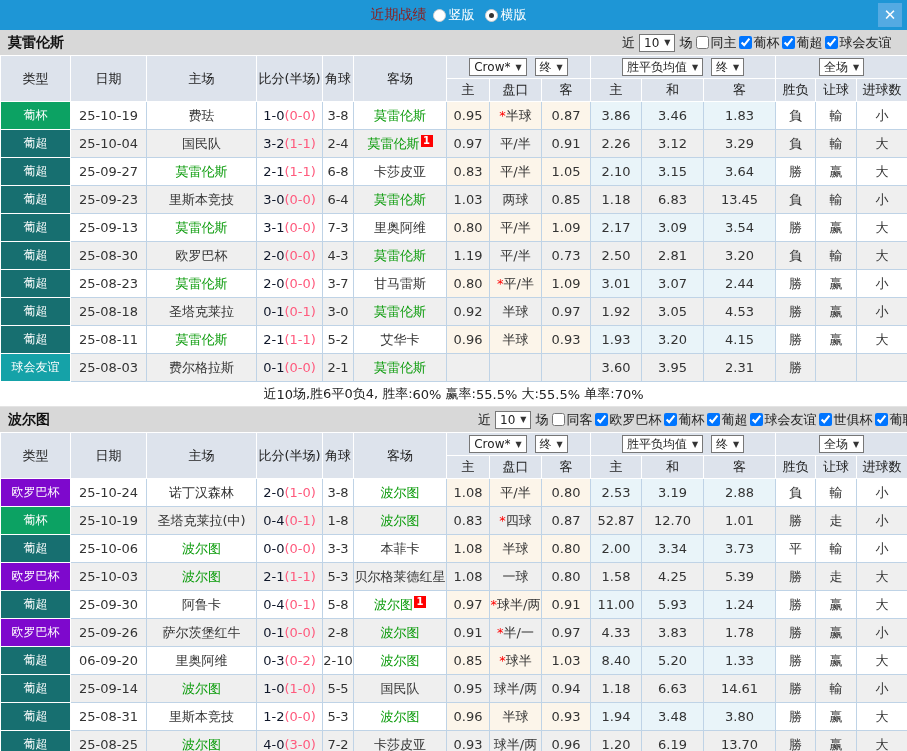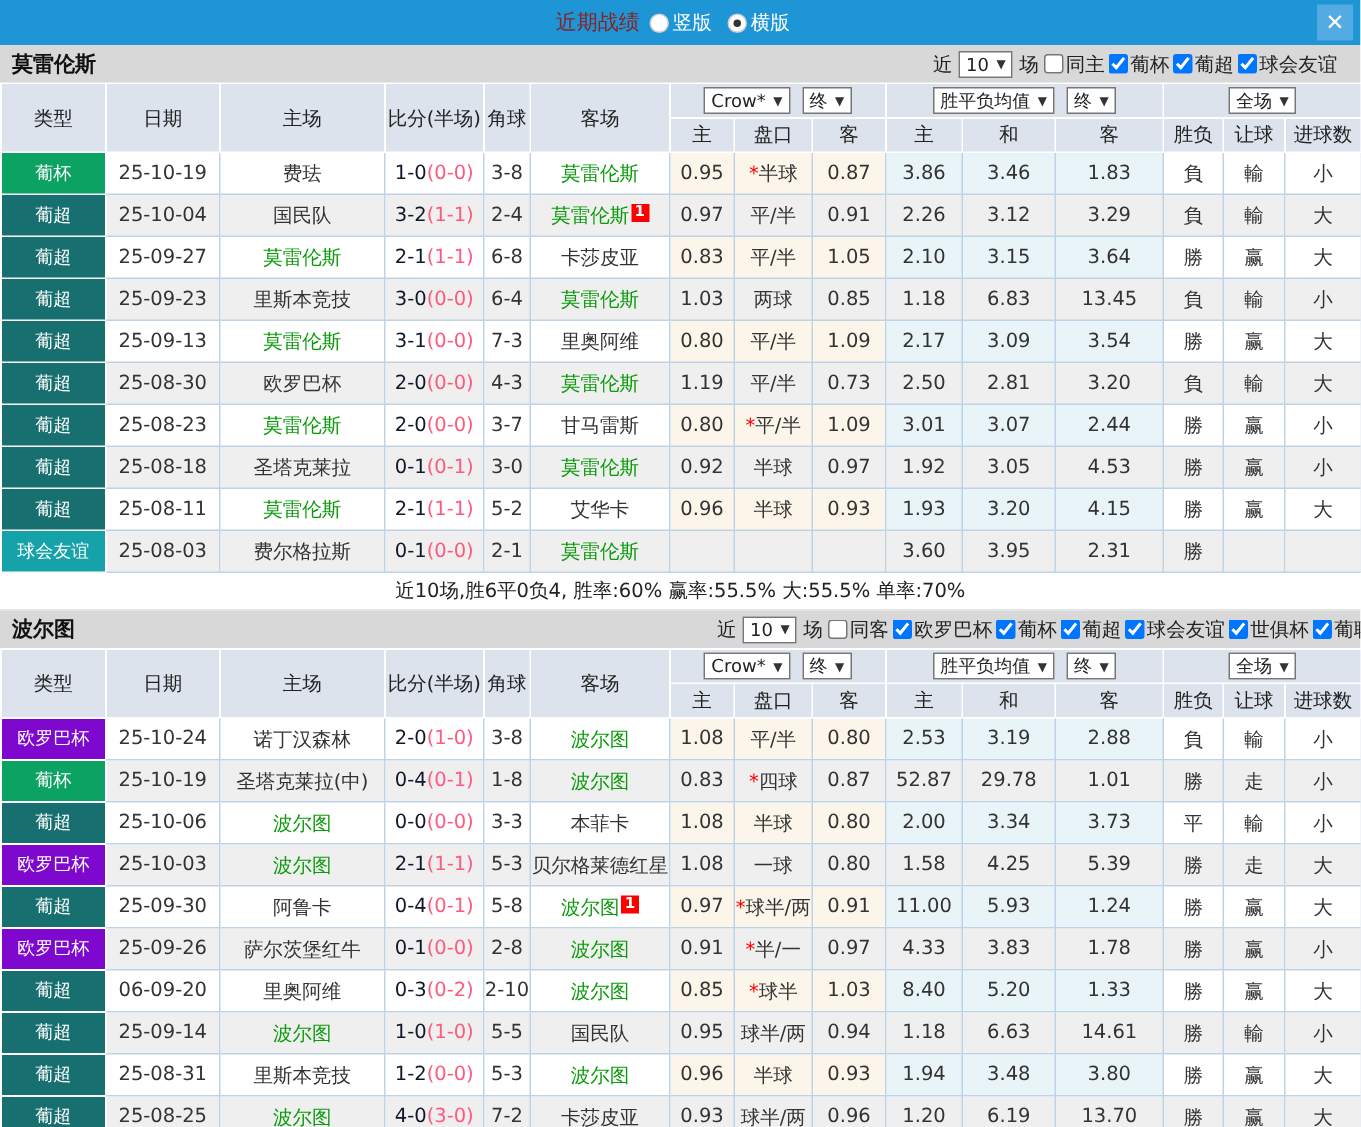--- a/index.html
+++ b/index.html
@@ -491,21 +491,21 @@
         <td class="c-type" style="background: rgb(12, 162, 99);">葡杯</td>
         <td>25-10-19</td>
         <td><span>圣塔克莱拉(中)</span></td>
         <td><span class="s1">0-4</span><span class="s2">(0-1)</span></td>
         <td>1-8</td>
         <td><span class="t-green">波尔图</span></td>
         <td class="c-odds">0.83</td>
         <td class="c-odds"><span class="star">*</span><span>四球</span></td>
         <td class="c-odds">0.87</td>
         <td class="c-avg">52.87</td>
-        <td class="c-avg">29.78</td>
+        <td class="c-avg">12.70</td>
         <td class="c-avg">1.01</td>
         <td class="res cr">勝</td>
         <td class="res cb">走</td>
         <td class="res cg">小</td>
       </tr>
       <tr>
         <td class="c-type" style="background: rgb(23, 111, 112);">葡超</td>
         <td>25-10-06</td>
         <td><span class="t-green">波尔图</span></td>
         <td><span class="s1">0-0</span><span class="s2">(0-0)</span></td>

